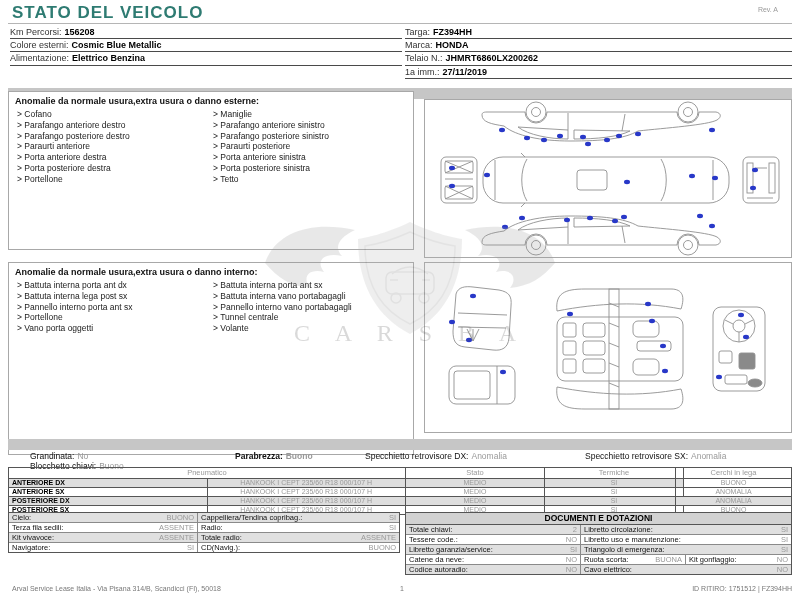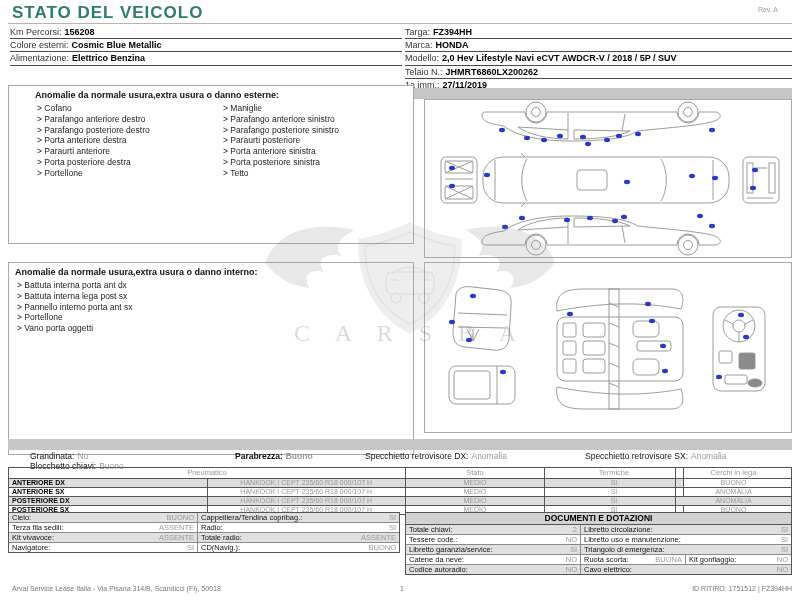--- a/index.html
+++ b/index.html
@@ -17,21 +17,21 @@
   .veh.right{left:405px;width:387px;}
   .frow{height:12.2px;line-height:12px;border-bottom:1px solid #4a4a4a;
         font-size:9px;white-space:nowrap;overflow:hidden;}
   .flabel{color:#333;}
   .fvalue{font-weight:bold;color:#000;margin-left:3px;}
   
   .band{position:absolute;left:8px;width:784px;height:11px;background:#c6c6c6;}
   .band.b1{top:88px;} .band.b2{top:439px;}
   
   .panel{position:absolute;border:1px solid #a8a8a8;background:#fff;box-sizing:border-box;}
-  .panel.txt-ext{left:8px;top:85px;width:406px;height:159px;padding-left:20px;}
+  .panel.txt-ext{left:8px;top:91px;width:406px;height:159px;}
   .panel.dia-ext{left:424px;top:99px;width:368px;height:159px;}
   .panel.txt-int{left:8px;top:262px;width:406px;height:193px;}
   .panel.dia-int{left:424px;top:262px;width:368px;height:171px;}
   .ptitle{margin:4px 6px 3px 6px;font-weight:bold;font-size:9px;color:#111;}
   .cols{display:flex;padding:0 4px 0 8px;}
   .col{width:50%;}
   .itm{font-size:8.5px;line-height:10.8px;color:#222;}
   .itm::before{content:"> ";}
   .panel svg{display:block;}
   .diagram-stroke{stroke:#909090;stroke-width:0.9;fill:none;}
@@ -90,36 +90,35 @@
   <div class="hrule"></div>
 
   <div class="veh left">
     <div class="frow"><span class="flabel">Km Percorsi:</span><span class="fvalue">156208</span></div>
     <div class="frow"><span class="flabel">Colore esterni:</span><span class="fvalue">Cosmic Blue Metallic</span></div>
     <div class="frow"><span class="flabel">Alimentazione:</span><span class="fvalue">Elettrico Benzina</span></div>
   </div>
   <div class="veh right">
     <div class="frow"><span class="flabel">Targa:</span><span class="fvalue">FZ394HH</span></div>
     <div class="frow"><span class="flabel">Marca:</span><span class="fvalue">HONDA</span></div>
-    <div class="frow"><span class="flabel">Modello:</span><span class="fvalue">2,0 Hev Lifestyle Navi eCVT AWDCR-V / 2018 / 5P / SUV</span></div>
     <div class="frow"><span class="flabel">Telaio N.:</span><span class="fvalue">JHMRT6860LX200262</span></div>
     <div class="frow"><span class="flabel">1a imm.:</span><span class="fvalue">27/11/2019</span></div>
   </div>
 
   <div class="band b1"></div>
 
   <div class="panel txt-ext">
     <div class="ptitle">Anomalie da normale usura,extra usura o danno esterne:</div>
     <div class="cols">
       <div class="col">
         <div class="itm">Cofano</div>
         <div class="itm">Parafango anteriore destro</div>
         <div class="itm">Parafango posteriore destro</div>
+        <div class="itm">Paraurti anteriore</div>
         <div class="itm">Porta anteriore destra</div>
-        <div class="itm">Paraurti anteriore</div>
         <div class="itm">Porta posteriore destra</div>
         <div class="itm">Portellone</div>
       </div>
       <div class="col">
         <div class="itm">Maniglie</div>
         <div class="itm">Parafango anteriore sinistro</div>
         <div class="itm">Parafango posteriore sinistro</div>
         <div class="itm">Paraurti posteriore</div>
         <div class="itm">Porta anteriore sinistra</div>
         <div class="itm">Porta posteriore sinistra</div>
@@ -216,20 +215,27 @@
 
   <div class="panel txt-int">
     <div class="ptitle">Anomalie da normale usura,extra usura o danno interno:</div>
     <div class="cols">
       <div class="col">
         <div class="itm">Battuta interna porta ant dx</div>
         <div class="itm">Battuta interna lega post sx</div>
         <div class="itm">Pannello interno porta ant sx</div>
         <div class="itm">Portellone</div>
         <div class="itm">Vano porta oggetti</div>
+      </div>
+      <div class="col">
+        <div class="itm">Battuta interna porta ant sx</div>
+        <div class="itm">Battuta interna vano portabagagli</div>
+        <div class="itm">Pannello interno vano portabagagli</div>
+        <div class="itm">Tunnel centrale</div>
+        <div class="itm">Volante</div>
       </div>
     </div>
   </div>
 
   <div class="panel dia-int">
     <svg width="366" height="169" viewBox="0 0 366 169">
       <g class="diagram-stroke">
         <path d="M31,31 C33,24 40,23 48,24 L74,27 C84,29 87,33 86,43 L84,75 C83,85 77,88 68,87 L40,84 C30,83 28,77 28,68 Z"></path>
         <line x1="33" y1="50" x2="82" y2="52"></line>
         <line x1="33" y1="64" x2="81" y2="65"></line>

